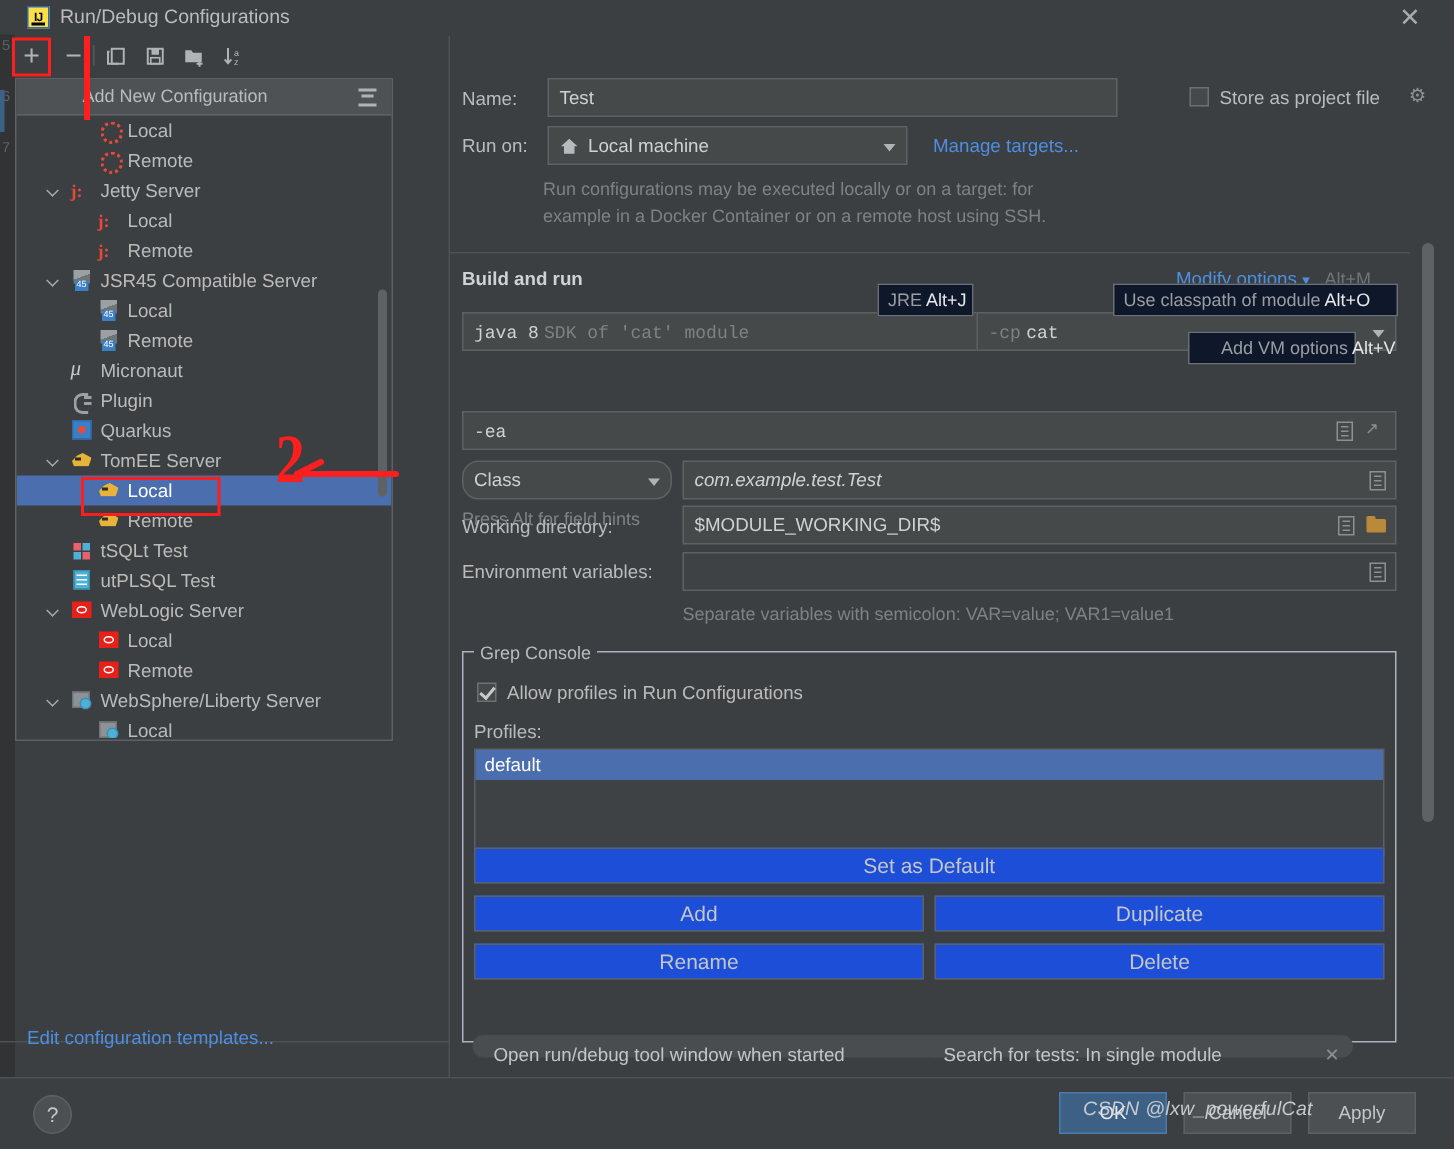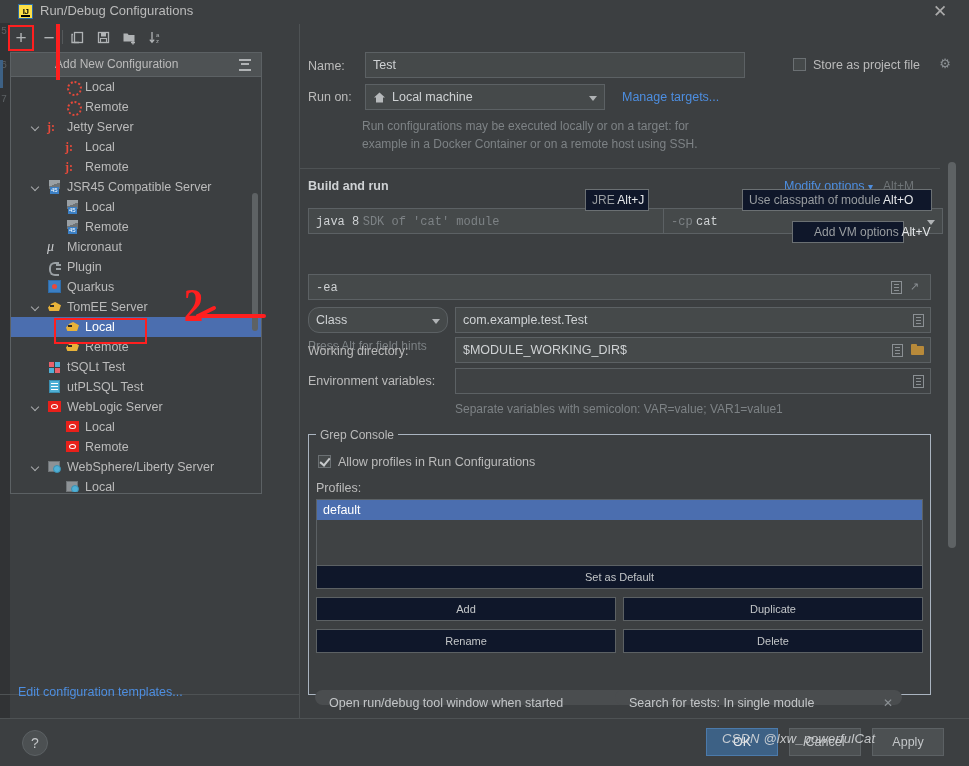--- a/index.html
+++ b/index.html
@@ -238,22 +238,22 @@
     position:absolute; background:#3c3f41; color:#bbbbbb; font-size:12px; padding:0 4px;
   }
   .listbox {
     position:absolute; background:#3f4244; border:1px solid #5c6164; box-sizing:border-box;
   }
   .list-item-sel {
     position:absolute; background:#4b6eaf; color:#ffffff; font-size:12.5px;
     line-height:20px; padding-left:6px; box-sizing:border-box;
   }
   .btn {
-    position:absolute; background:#0f172a; border:1px solid #5c6164; box-sizing:border-box;
-    color:#c3c6c8; font-size:11px; text-align:center; cursor:pointer;
+    position:absolute; background:#1d4ed8; border:1px solid #5c6164; box-sizing:border-box;
+    color:#c3c6c8; font-size:14px; text-align:center; cursor:pointer;
     display:flex; align-items:center; justify-content:center;
   }
 
   
   .panel-vscroll {
     position:absolute; right:13px; top:162px; width:8px; height:386px;
     background:#5e6264; border-radius:4px;
   }
 
   
@@ -439,37 +439,37 @@
       <span>Modify options</span>
       <span style="font-size:10px;">▾</span>
     </div>
     <div class="hint" style="left:583px; top:145px; color:#6f7477;">Alt+M</div>
 
     <div class="combo" style="left:8px; top:174px; width:378px;">
       <span class="mono">java 8</span>
       <span class="mono dim">SDK of 'cat' module</span>
       <span class="caret"></span>
     </div>
-    <div class="combo" style="left:351px; top:174px; width:280px;margin-left:12px;">
+    <div class="combo" style="left:351px; top:174px; width:280px;">
       <span class="mono dim">-cp</span>
       <span class="mono">cat</span>
       <span class="caret"></span>
     </div>
 
     <div class="tfield" style="left:8px; top:240px; width:623px;">
       <span class="mono">-ea</span>
     </div>
     <div class="doc-icon" style="left:591px; top:247px;"></div>
     <div class="expand-icon" style="left:610px; top:246px;">↗</div>
 
     <div class="combo" style="left:8px; top:273px; width:140px;border-radius:11px;">
       <span>Class</span>
       <span class="caret"></span>
     </div>
-    <div class="tfield" style="left:155px; top:273px; width:476px;">com.example.test.Test</div>
+    <div class="tfield" style="left:155px; top:273px; width:476px;font-style:italic;">com.example.test.Test</div>
     <div class="doc-icon" style="left:613px; top:280px;"></div>
 
     <div class="hint" style="left:8px; top:305px;">Press Alt for field hints</div>
 
     <div class="lbl" style="left:8px; top:309px; top:310px;">Working directory:</div>
     <div class="tfield" style="left:155px; top:303px; width:476px;">$MODULE_WORKING_DIR$</div>
     <div class="doc-icon" style="left:592px; top:310px;"></div>
     <div class="folder-icon" style="left:611px; top:310px;"></div>
 
     <div class="lbl" style="left:8px; top:340px;">Environment variables:</div>

